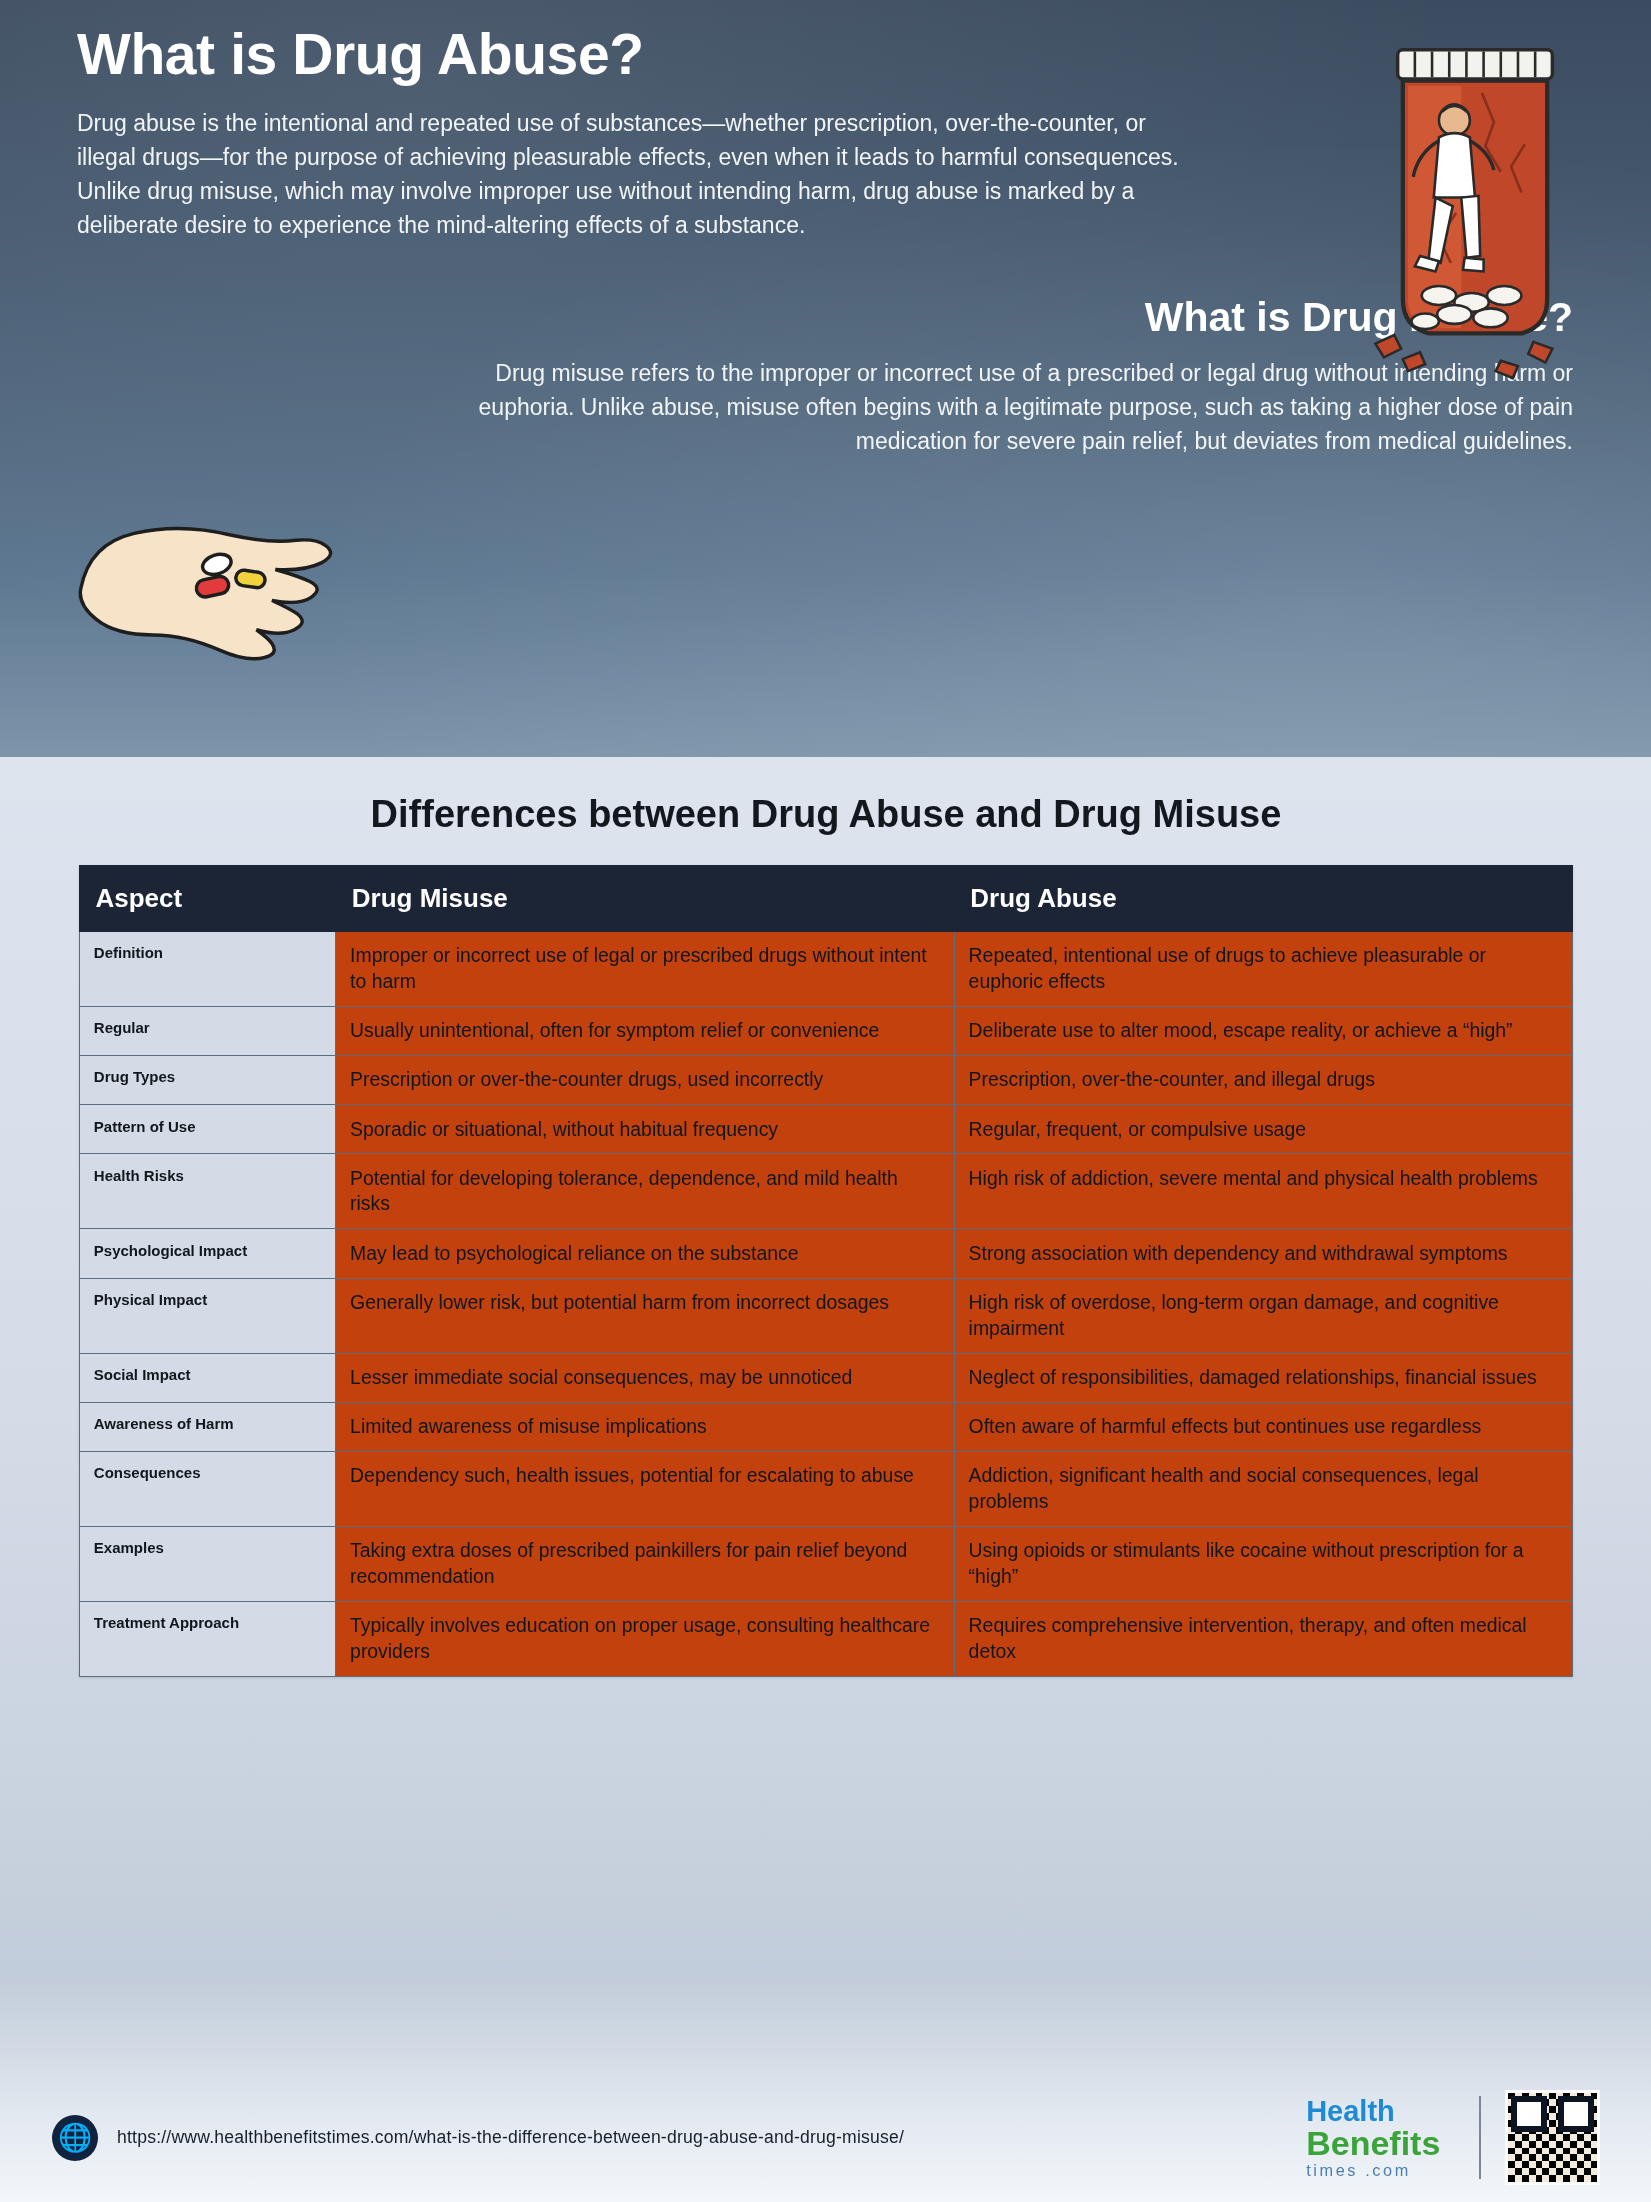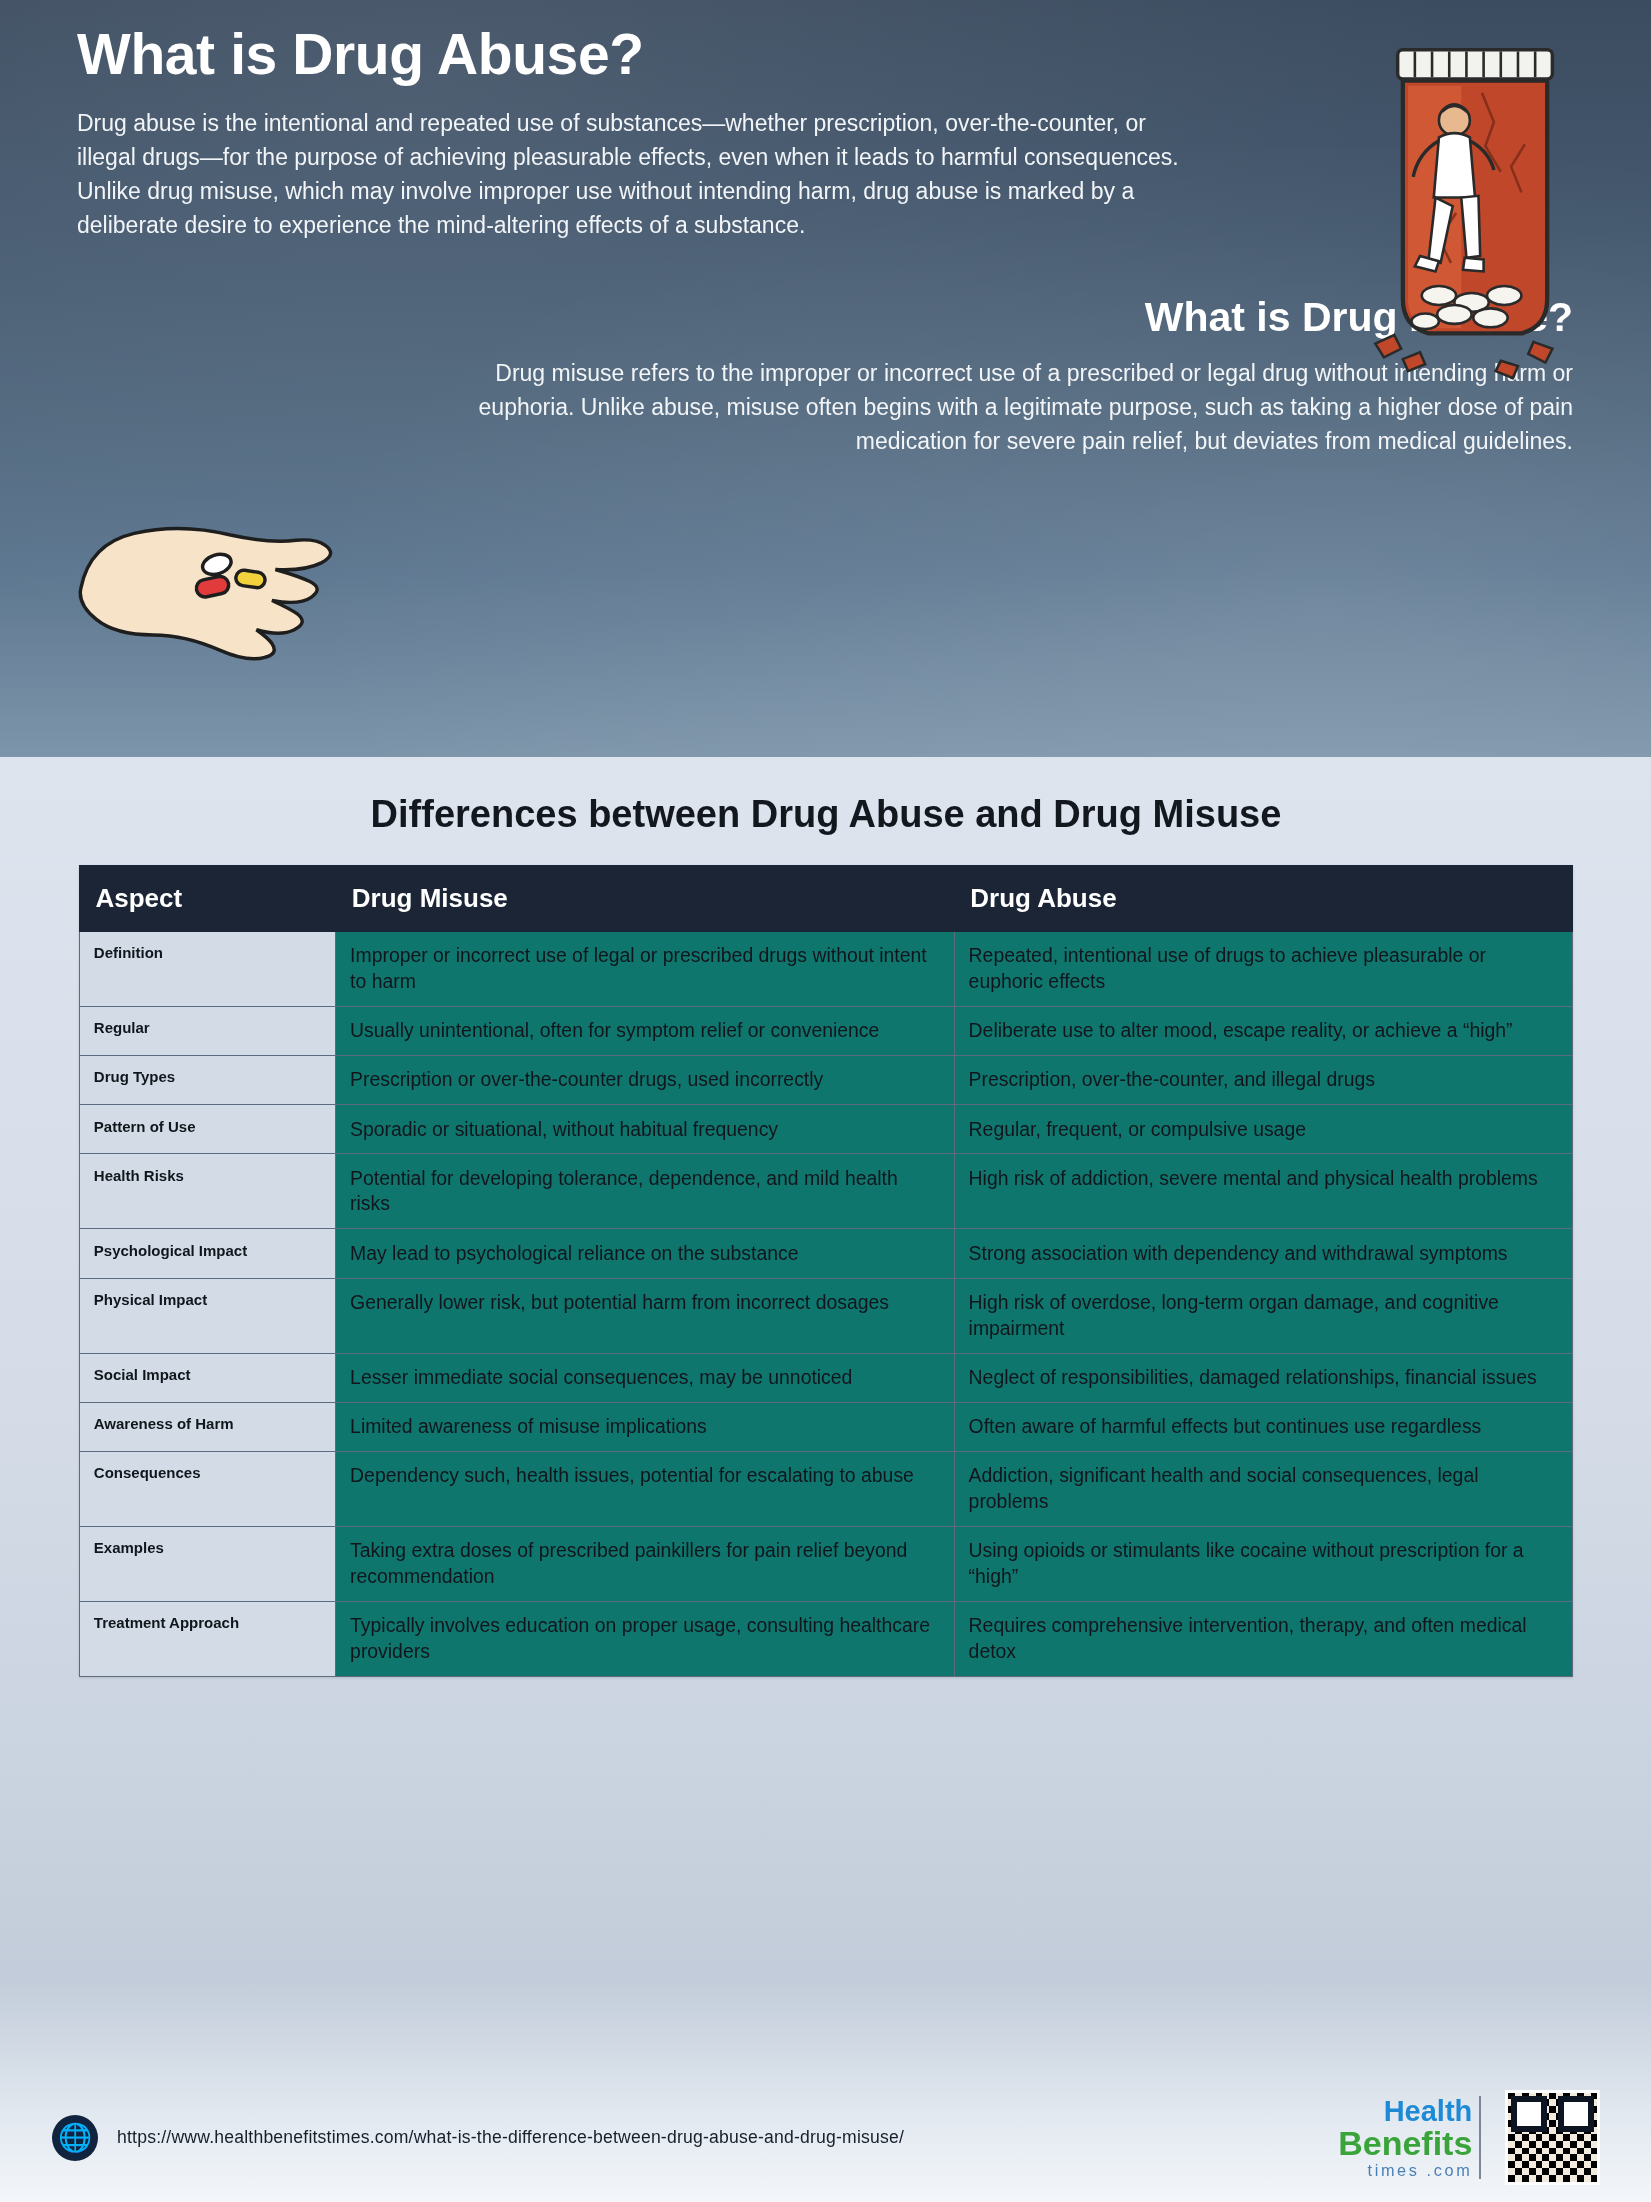--- a/index.html
+++ b/index.html
@@ -131,21 +131,21 @@
     padding: 17px 15.5px;
     border: 0.9px solid #1b2536;
   }
   table.cmp td {
     border: 0.9px solid #5c6b7d;
     padding: 11.2px 13.8px;
     font-size: 19.4px;
     line-height: 1.33;
     color: #11161d;
     vertical-align: top;
-    background: #0f766e;
+    background: #c2410c;
   }
   table.cmp td.aspect {
     font-weight: bold;
     font-size: 15px;
     background: #d3dce6;
     width: 231px;
   }
   table.cmp td.mis { width: 602px; }
   table.cmp td.abu { width: 602px; }
 
@@ -171,23 +171,23 @@
     margin-right: 19px;
     flex: 0 0 auto;
   }
   .url {
     font-size: 17.6px;
     color: #16202c;
     letter-spacing: 0.2px;
     flex: 1 1 auto;
   }
   .brand {
-    text-align: right;
+    text-align: left;
     line-height: 1.0;
-    margin-right: 7px;
+    margin-right: 39px;
     flex: 0 0 auto;
   }
   .brand .b1 { color: #1e8ad6; font-size: 29px; font-weight: bold; display:block;}
   .brand .b2 { color: #3aa33a; font-size: 34px; font-weight: bold; display:block;}
   .brand .b3 { color: #4a7fb5; font-size: 16.3px; letter-spacing: 2.6px; display:block; margin-top: 1.7px;}
   .divider {
     width: 1.7px; height: 83px; background: #7b8696; margin-right: 24px; flex: 0 0 auto;
   }
   .qr {
     width: 89px; height: 89px; flex: 0 0 auto;

